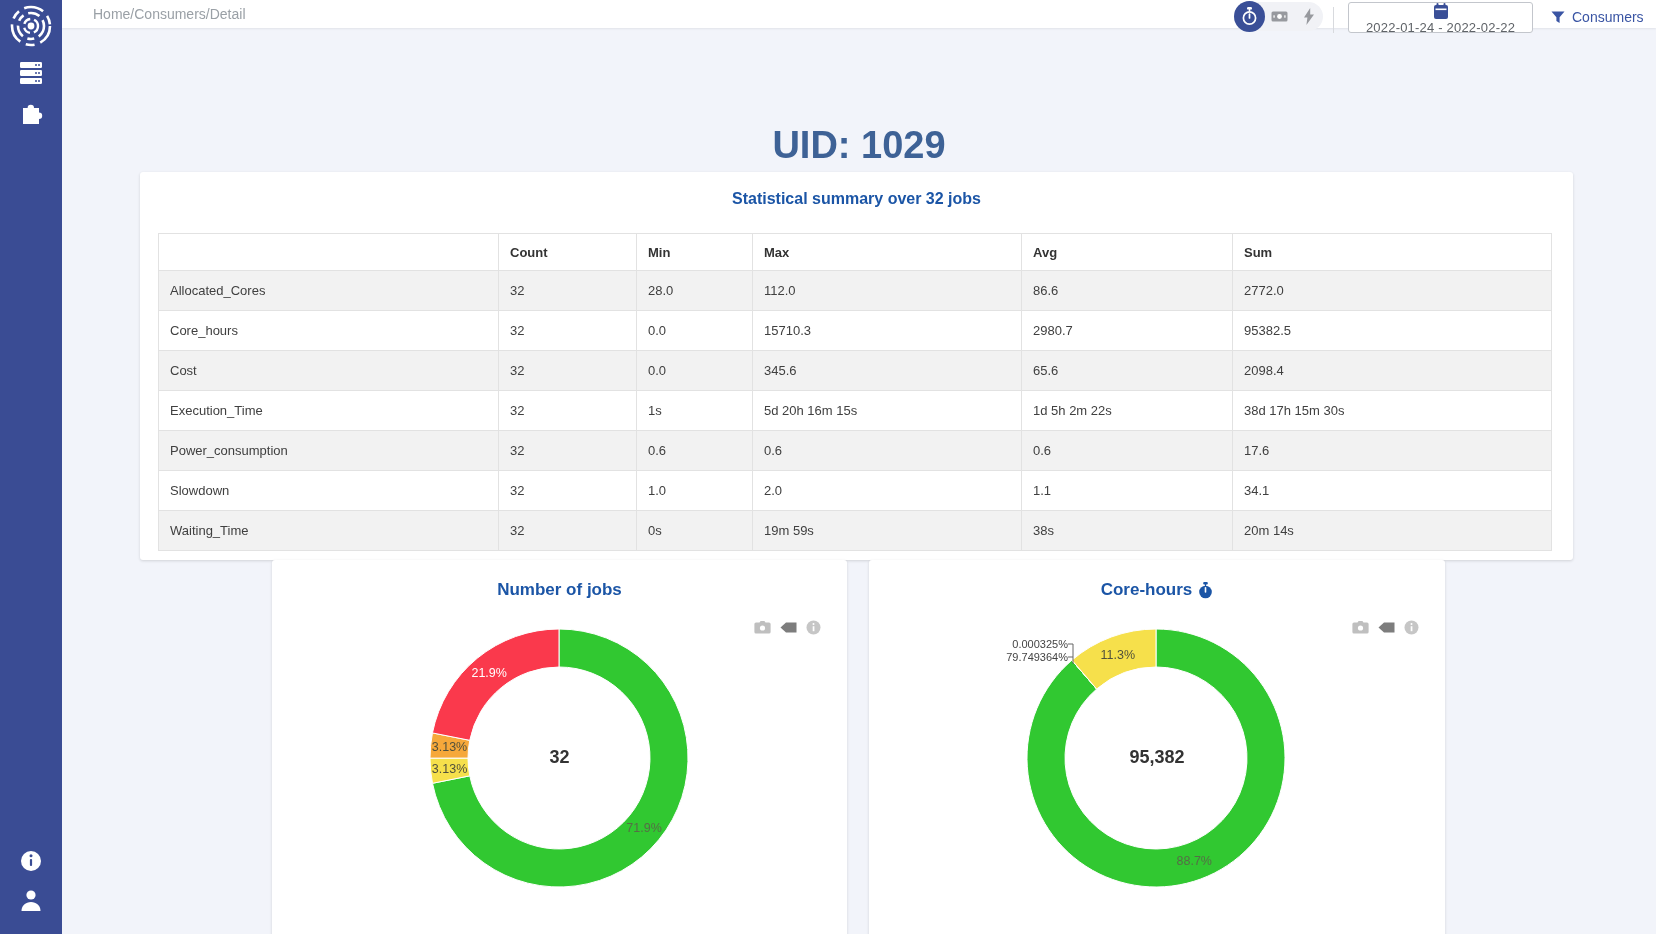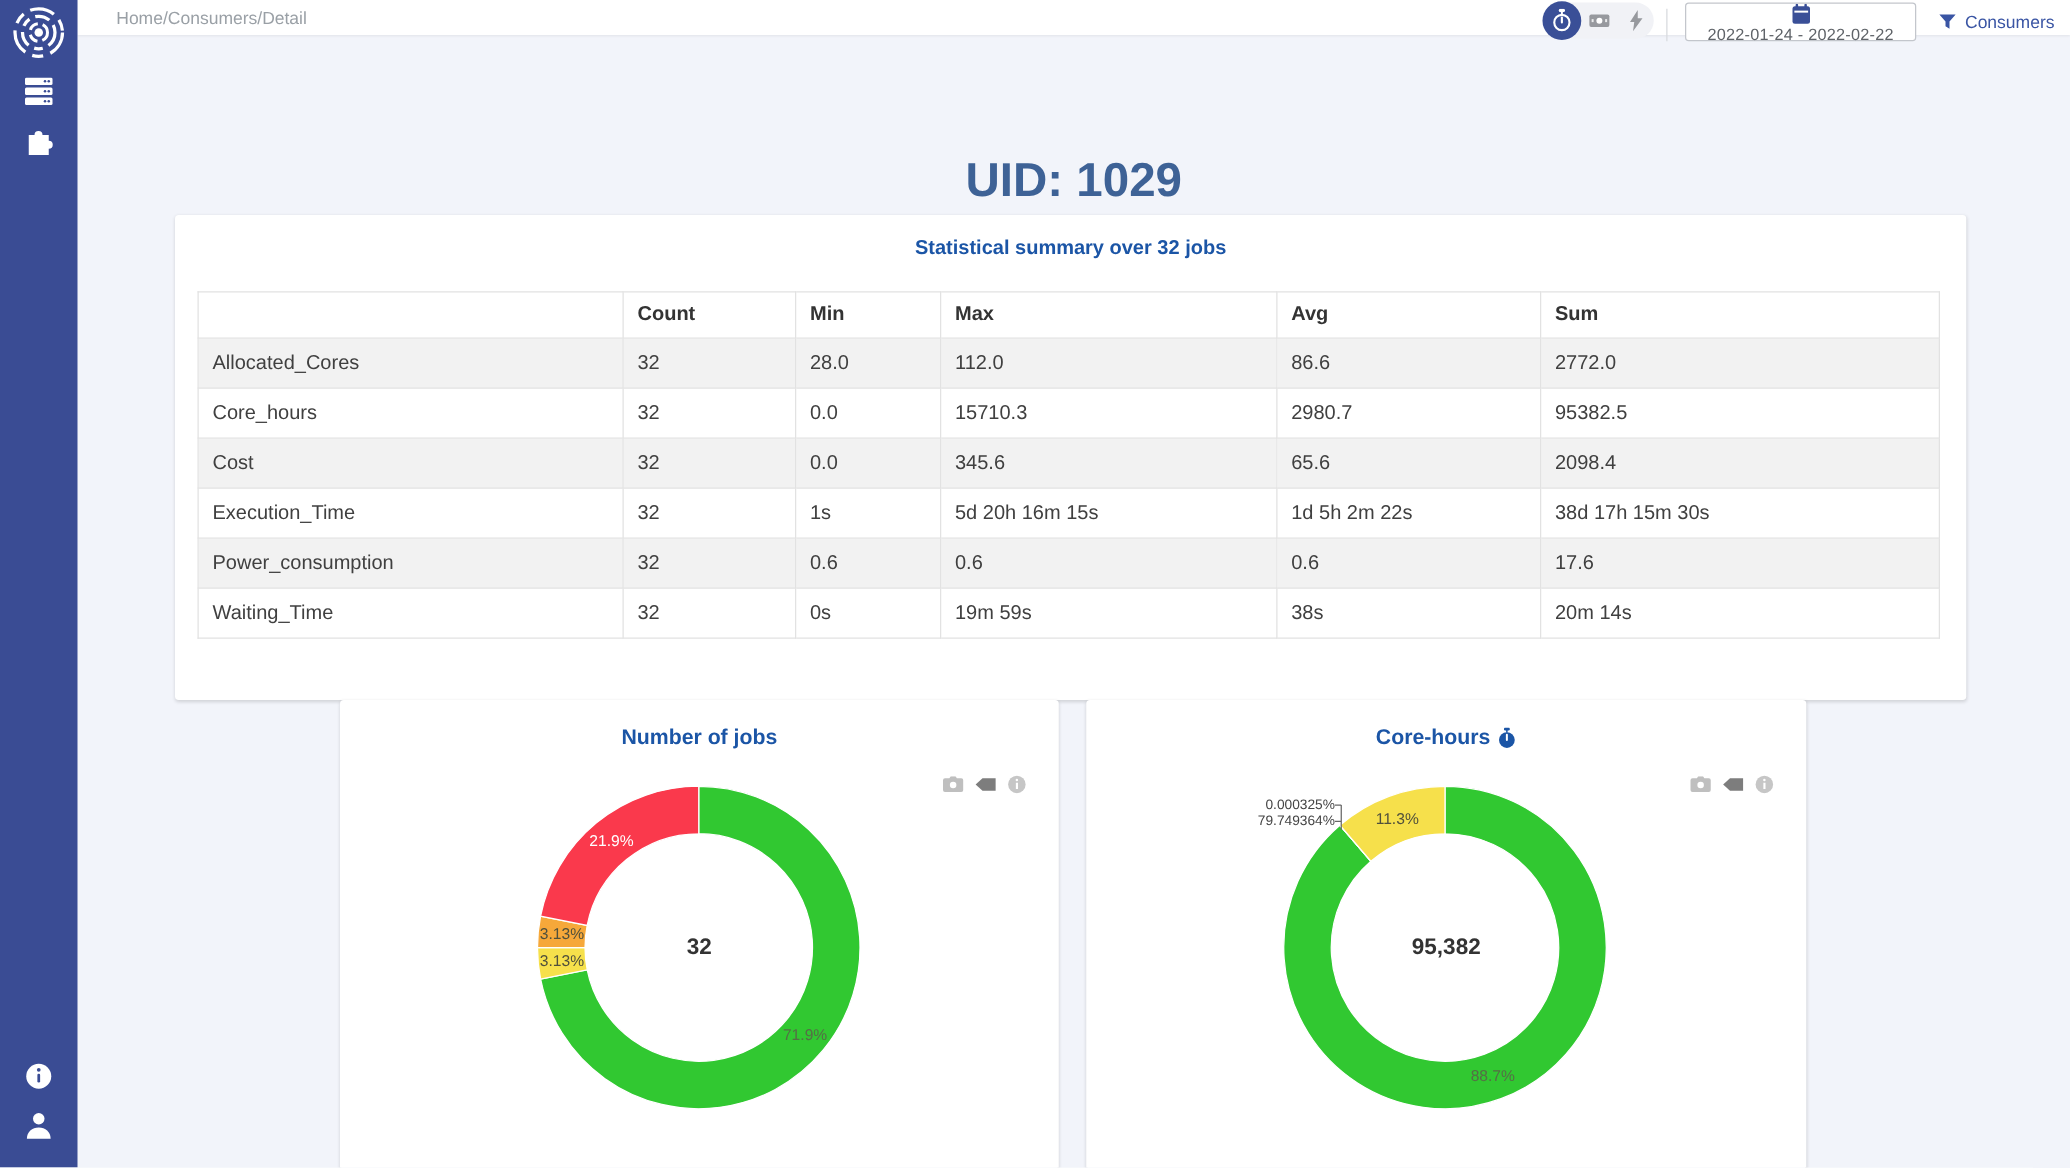--- a/index.html
+++ b/index.html
@@ -33,21 +33,21 @@
 
   
   .page-title{position:absolute;left:62px;width:1594px;top:99px;text-align:center;
     font-size:38px;color:#3e6296;}
 
   
   .card{position:absolute;background:#fff;border-radius:3px;box-shadow:0 1px 3px rgba(0,0,0,.14);}
   .summary-card{left:140px;top:148px;width:1433px;height:388px;margin-top:24px;}
   .summary-title{margin:0;padding-top:18px;text-align:center;font-size:16px;font-weight:bold;color:#1b55a6;}
   .summary-table{position:absolute;left:18px;top:61px;width:1393px;border-collapse:collapse;
-    table-layout:fixed;font-size:16px;}
+    table-layout:fixed;font-size:13px;}
   .summary-table th,.summary-table td{border:1px solid #e2e2e2;padding:0 0 0 11px;text-align:left;
     overflow:hidden;white-space:nowrap;}
   .summary-table th{height:36px;font-weight:bold;color:#333;background:#fff;}
   .summary-table td{height:39px;color:#404040;}
   .summary-table tbody tr:nth-child(odd){background:#f2f2f2;}
 
   
   .chart-card{height:430px;}
   .chart-a{left:272px;top:560px;width:575px;}
   .chart-b{left:869px;top:560px;width:576px;}
@@ -222,20 +222,28 @@
         </tr>
         <tr>
           <td>Power_consumption</td>
           <td>32</td>
           <td>0.6</td>
           <td>0.6</td>
           <td>0.6</td>
           <td>17.6</td>
         </tr>
         <tr>
+          <td>Slowdown</td>
+          <td>32</td>
+          <td>1.0</td>
+          <td>2.0</td>
+          <td>1.1</td>
+          <td>34.1</td>
+        </tr>
+        <tr>
           <td>Waiting_Time</td>
           <td>32</td>
           <td>0s</td>
           <td>19m 59s</td>
           <td>38s</td>
           <td>20m 14s</td>
         </tr>
       </tbody>
     </table>
   </section>

